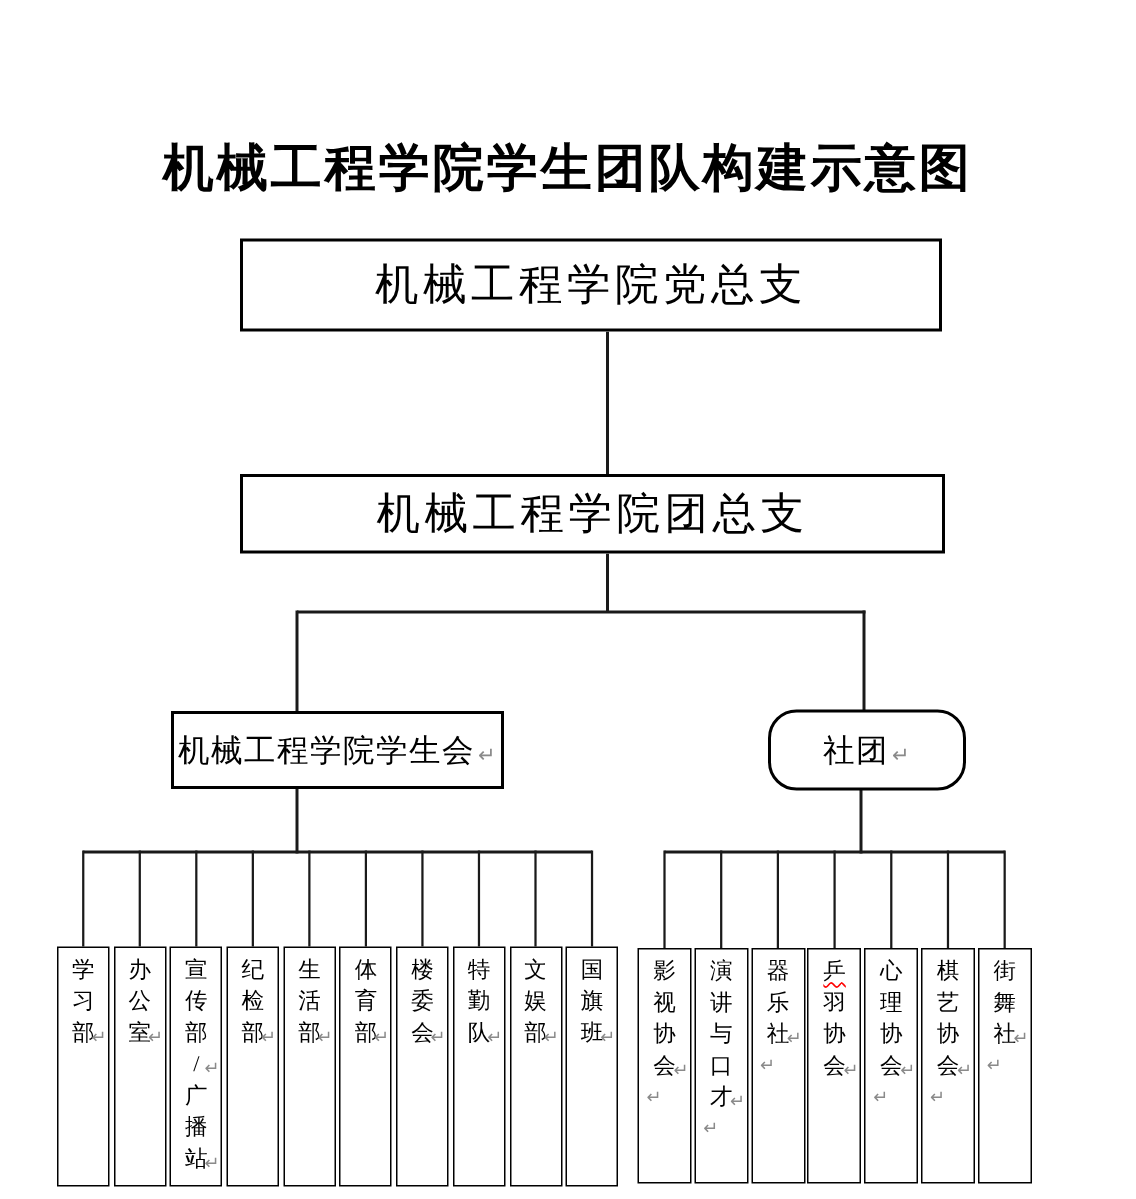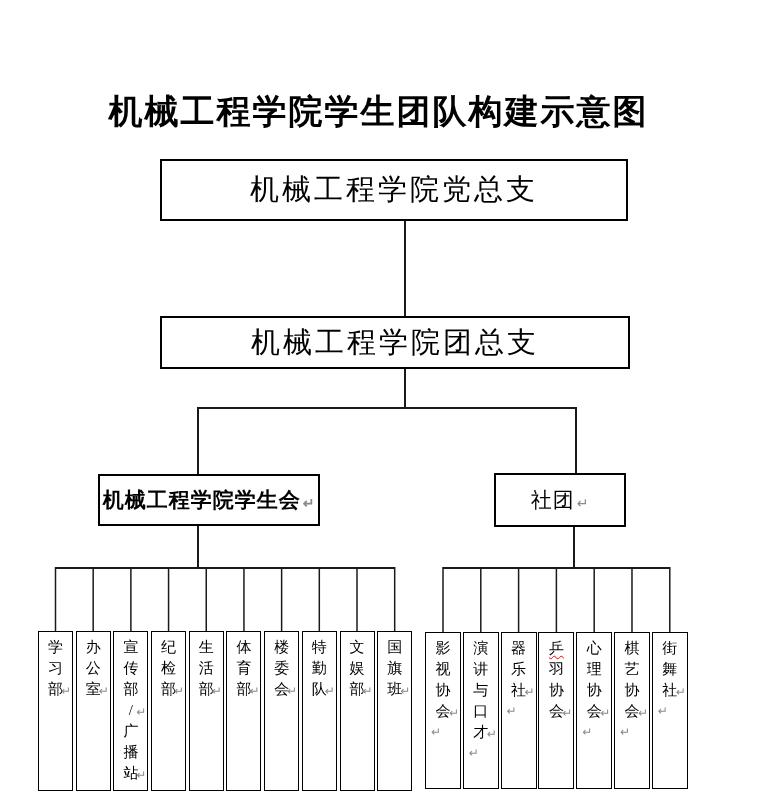--- a/index.html
+++ b/index.html
@@ -17,22 +17,22 @@
     display:flex;align-items:center;justify-content:center;
     font-size:29px;letter-spacing:3px;
   }
   #box-root{left:160px;top:120px;width:464px;height:58px;}
   #box-l2{left:160px;top:277px;width:466px;height:49px;}
   .midbox{
     position:absolute;border:2px solid #000;background:#fff;
     display:flex;align-items:center;justify-content:center;
     font-size:21px;letter-spacing:1px;
   }
-  #box-su{left:98px;top:435px;width:218px;height:48px;font-weight:bold;}
-  #box-st{left:494px;top:434px;width:128px;height:50px;}
+  #box-su{left:114px;top:435px;width:218px;height:48px;}
+  #box-st{left:512px;top:434px;width:128px;height:50px;border-radius:19px;}
   .pmark{color:#8a8a8a;font-size:12px;font-family:"Liberation Sans",sans-serif;}
   .midbox .pmark{font-size:14px;margin-left:2px;position:relative;top:3px;}
   .vgroup{position:absolute;display:flex;}
   #left-group{left:38px;top:592px;gap:2.7px;}
   #right-group{left:425px;top:593px;gap:1.8px;}
   .vcol{box-sizing:border-box;border:1px solid #000;background:#fff;padding-top:5px;}
   #left-group .vcol{width:35px;height:160px;}
   #right-group .vcol{width:36px;height:157px;}
   .vrow{position:relative;height:21px;line-height:21px;text-align:center;font-size:15px;}
   .vrow .pmark.attached{position:absolute;right:1px;bottom:-2px;}

